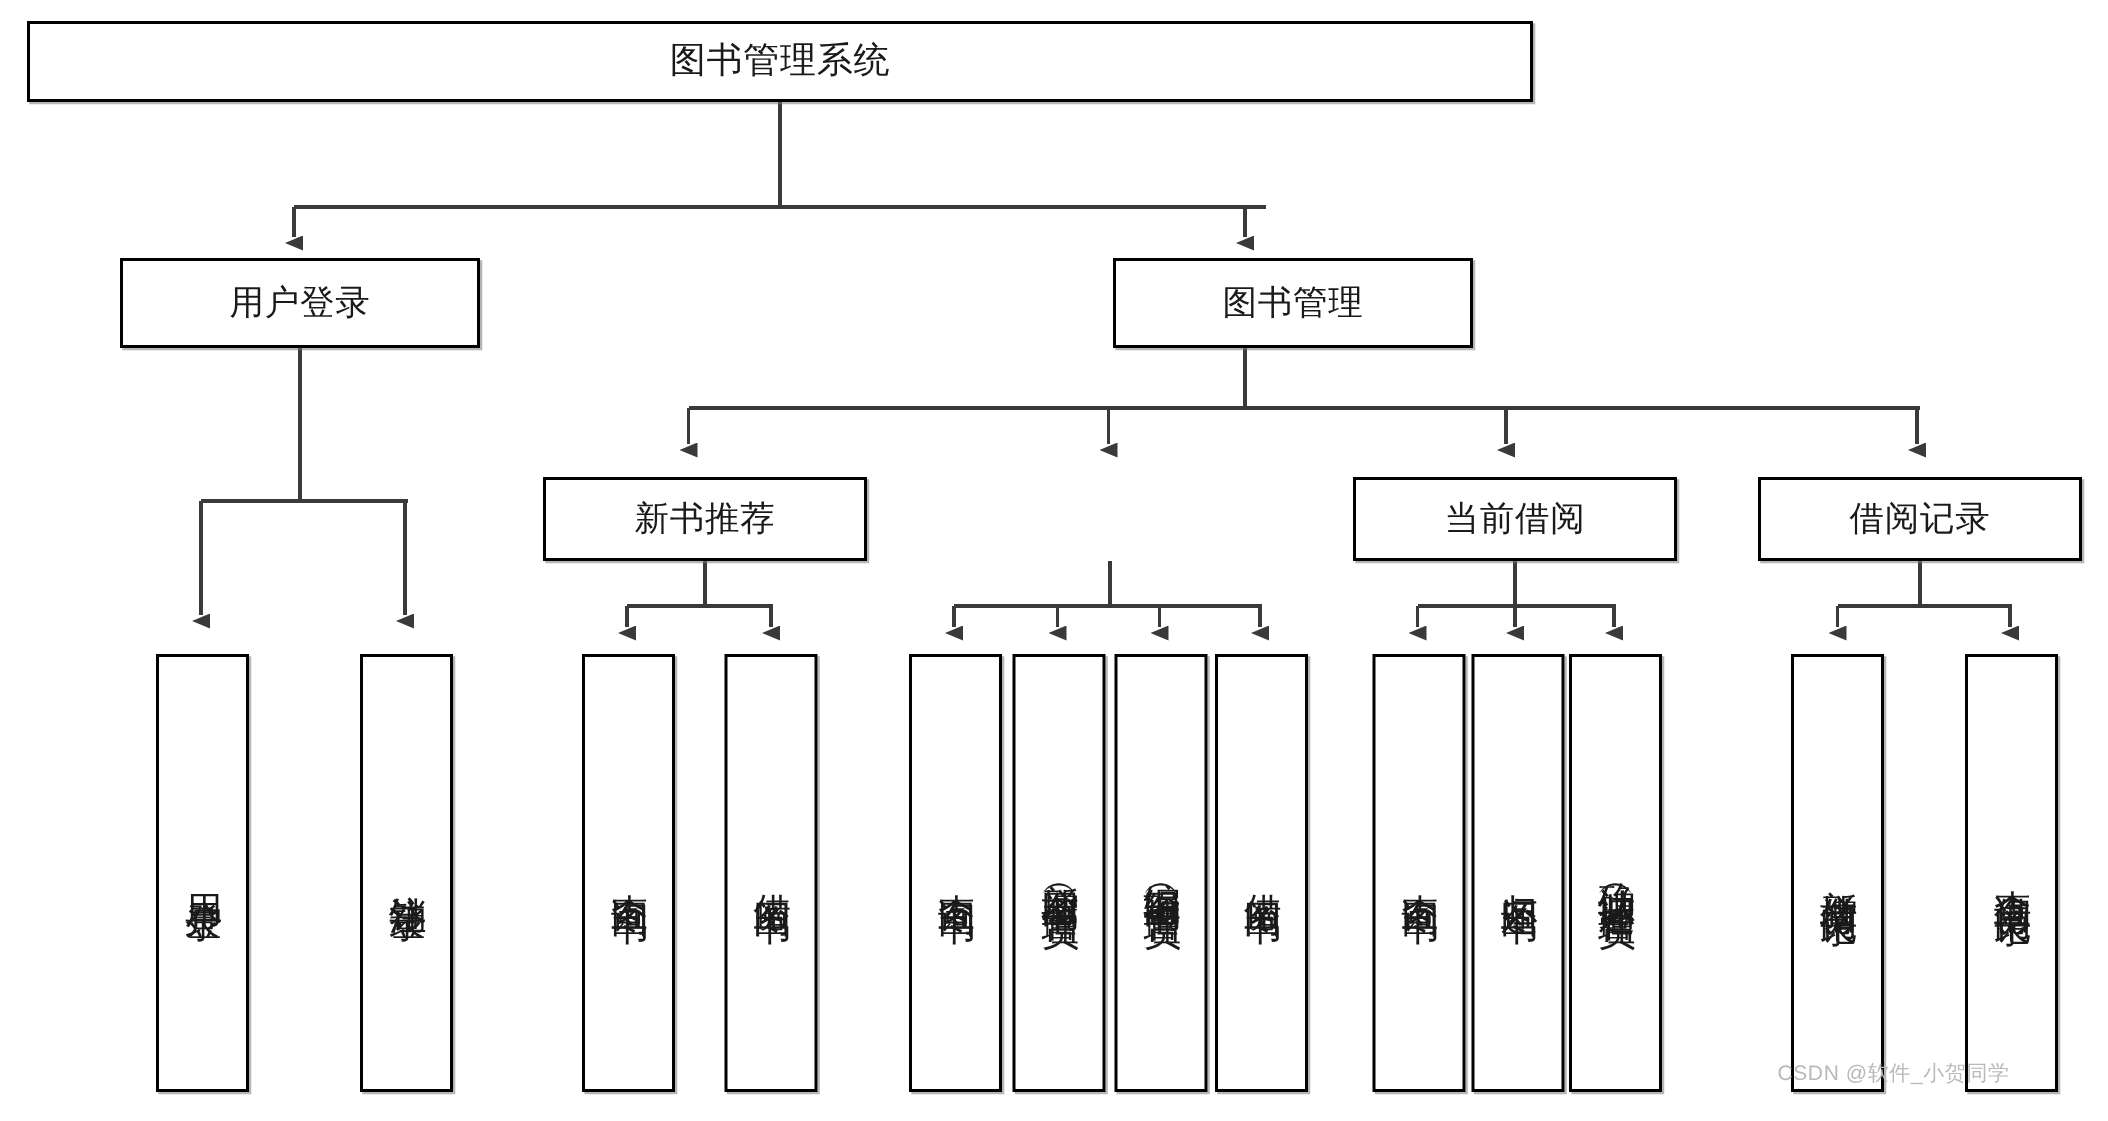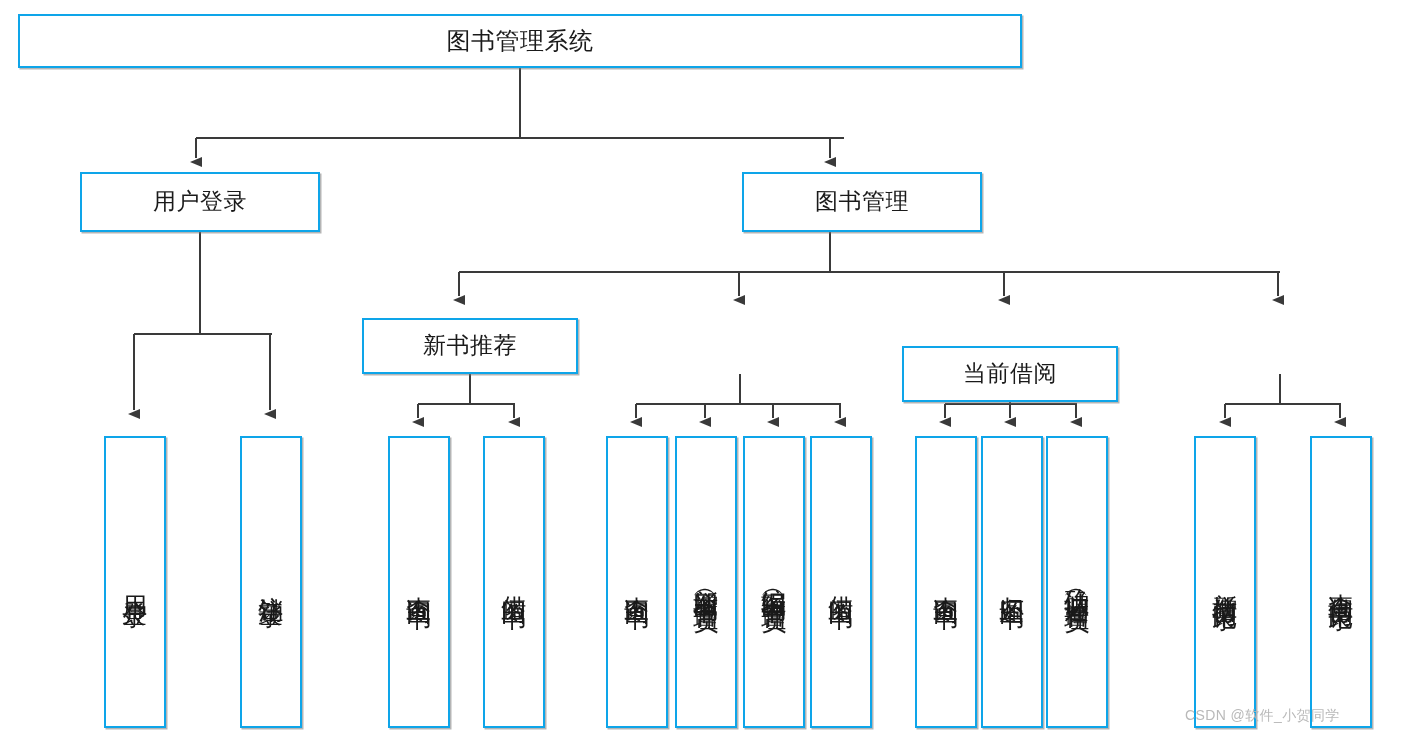--- a/index.html
+++ b/index.html
@@ -20,21 +20,21 @@
     left: 0;
     top: 0;
     width: 1405px;
     height: 747px;
     pointer-events: none;
   }
   .node {
     position: absolute;
     box-sizing: border-box;
     background: #ffffff;
-    border: 2px solid #0ea5e9;
+    border: 2px solid #000000;
     display: flex;
     align-items: center;
     justify-content: center;
     color: #1a1a1a;
     box-shadow: 1.5px 1.5px 0 0 rgba(120,120,120,0.55);
   }
   .node .label {
     display: block;
     text-align: center;
     line-height: 1.18;
@@ -133,22 +133,25 @@
   <div class="node horiz" style="left:80px; top:172px; width:240px; height:60px;">
     <span class="label">用户登录</span>
   </div>
   <div class="node horiz" style="left:710px; top:172px; width:240px; height:60px;margin-left:32px;">
     <span class="label">图书管理</span>
   </div>
 
   <div class="node horiz" style="left:362px; top:318px; width:216px; height:56px;">
     <span class="label">新书推荐</span>
   </div>
-  <div class="node horiz" style="left:902px; top:318px; width:216px; height:56px;margin-top:28px;">
+  <div class="node horiz" style="left:902px; top:318px; width:216px; height:56px;">
     <span class="label">当前借阅</span>
+  </div>
+  <div class="node horiz" style="left:1172px; top:318px; width:216px; height:56px;">
+    <span class="label">借阅记录</span>
   </div>
 
   <div class="node vert" style="left:104px; top:436px; width:62px; height:292px;">
     <span class="label">用户登录</span>
   </div>
   <div class="node vert" style="left:240px; top:436px; width:62px; height:292px;">
     <span class="label">注销登录</span>
   </div>
 
   <div class="node vert" style="left:388px; top:436px; width:62px; height:292px;">

